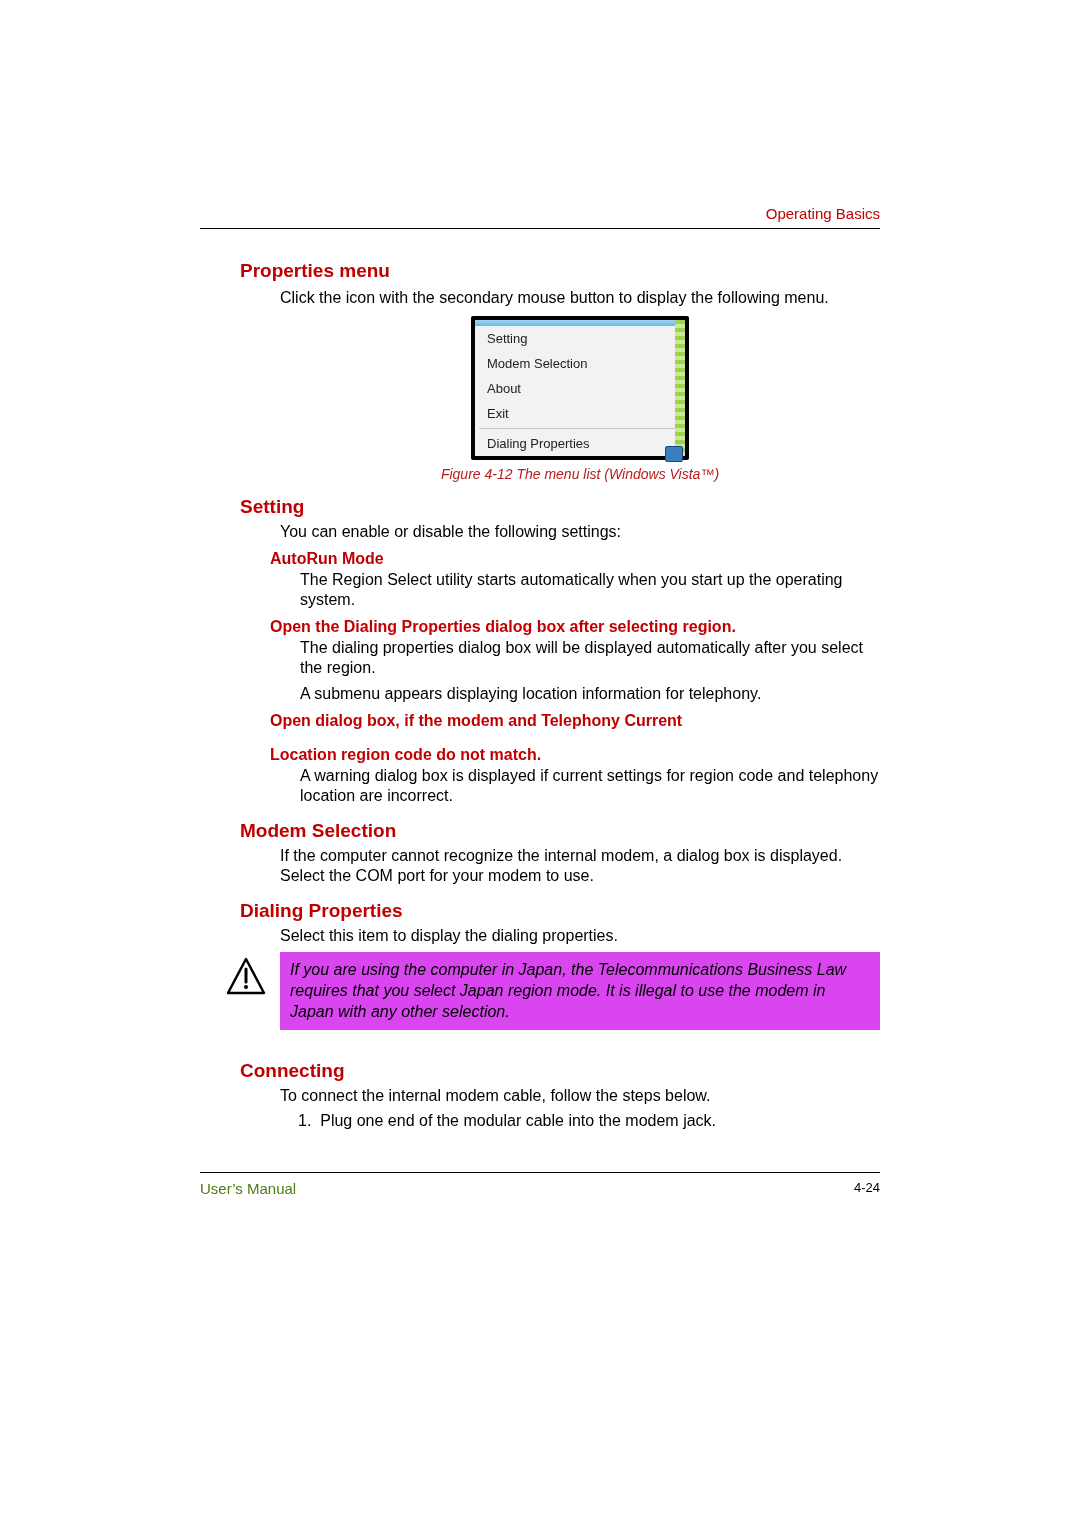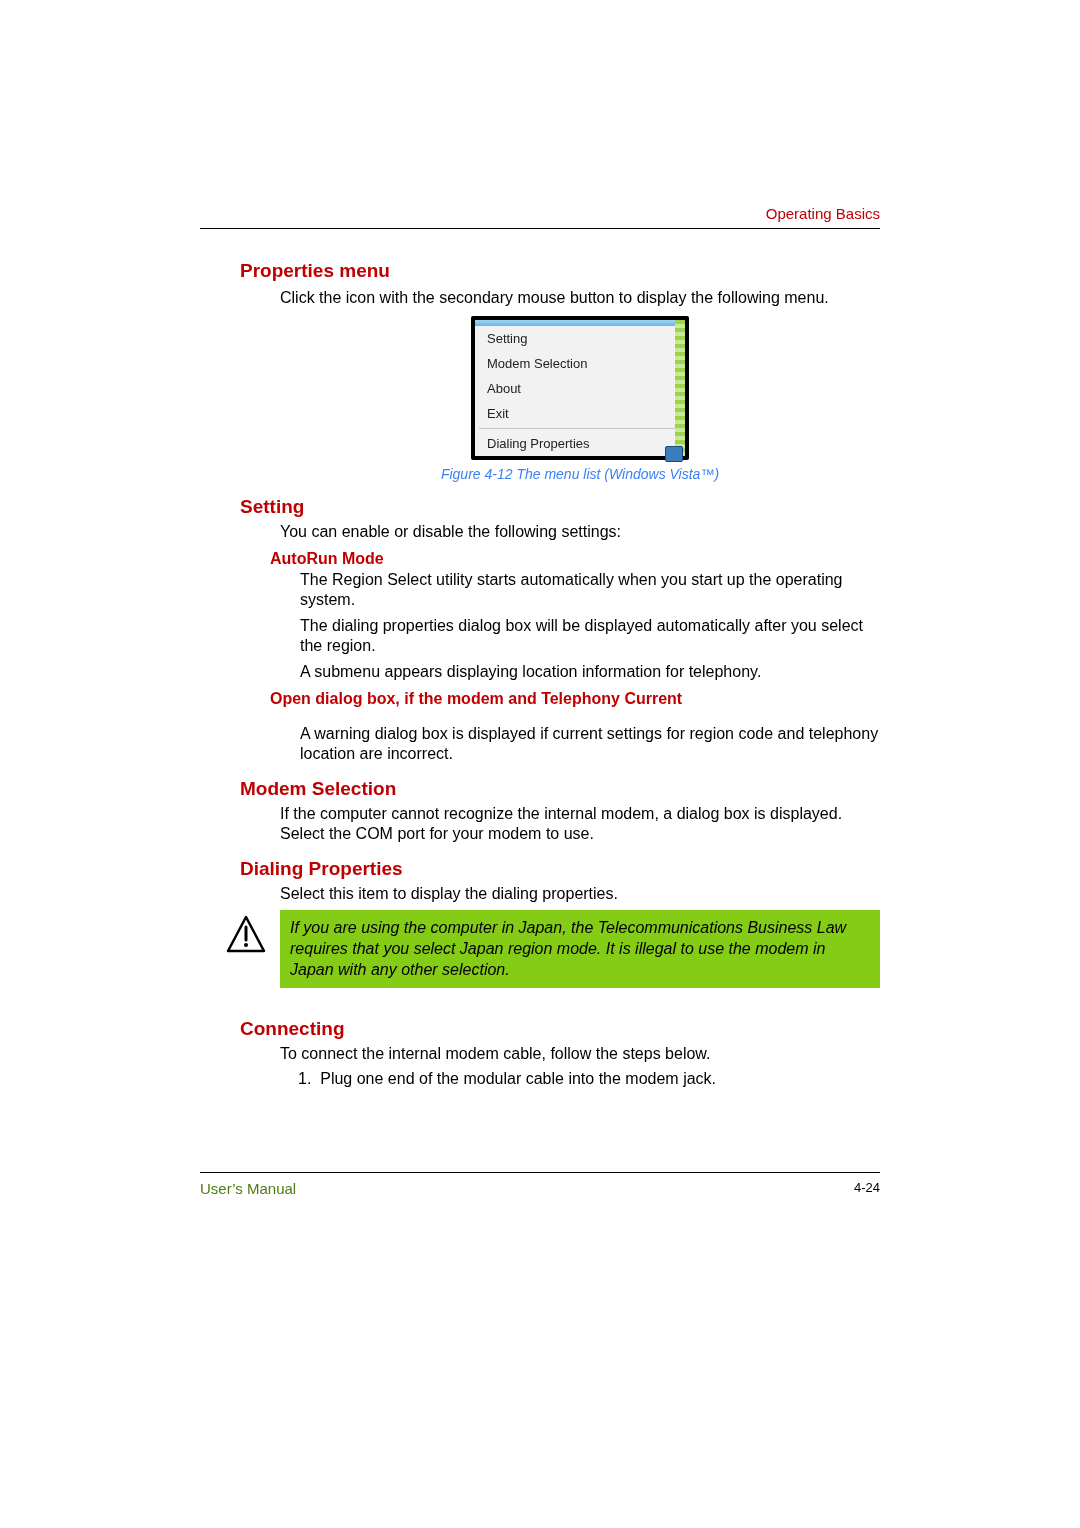--- a/index.html
+++ b/index.html
@@ -113,29 +113,29 @@
     position: absolute;
     right: 6px;
     bottom: -2px;
     width: 16px;
     height: 14px;
     background: #3a7ebf;
     border: 1px solid #1a4a7a;
     border-radius: 2px;
   }
   .figure-caption {
-    color: #3b82f6;
+    color: #b91c1c;
     font-style: italic;
     font-size: 14px;
     margin-top: 6px;
   }
   .callout {
     position: relative;
     margin: 6px 0 6px 40px;
-    background: #84cc16;
+    background: #d946ef;
     padding: 8px 10px 8px 10px;
     font-size: 16px;
     font-style: italic;
     line-height: 1.3;
   }
   .callout-icon {
     position: absolute;
     left: -54px;
     top: 4px;
     width: 40px;
@@ -203,25 +203,27 @@
       </div>
       <div class="figure-caption">Figure 4-12 The menu list (Windows Vista™)</div>
     </div>
 
     <div class="h3">Setting</div>
     <div class="body">You can enable or disable the following settings:</div>
 
     <div class="h4">AutoRun Mode</div>
     <div class="body-sub">The Region Select utility starts automatically when you start up the operating system.</div>
 
+    <div class="h4">Open the Dialing Properties dialog box after selecting region.</div>
     <div class="body-sub">The dialing properties dialog box will be displayed automatically after you select the region.</div>
 
     <div class="body-sub">A submenu appears displaying location information for telephony.</div>
 
     <div class="h4" style="margin-bottom:16px">Open dialog box, if the modem and Telephony Current</div>
+    <div class="h4" style="margin-top:0">Location region code do not match.</div>
     <div class="body-sub">A warning dialog box is displayed if current settings for region code and telephony location are incorrect.</div>
 
     <div class="h3">Modem Selection</div>
     <div class="body">If the computer cannot recognize the internal modem, a dialog box is displayed. Select the COM port for your modem to use.</div>
 
     <div class="h3">Dialing Properties</div>
     <div class="body">Select this item to display the dialing properties.</div>
 
     <div class="callout">
       <span class="callout-icon">

